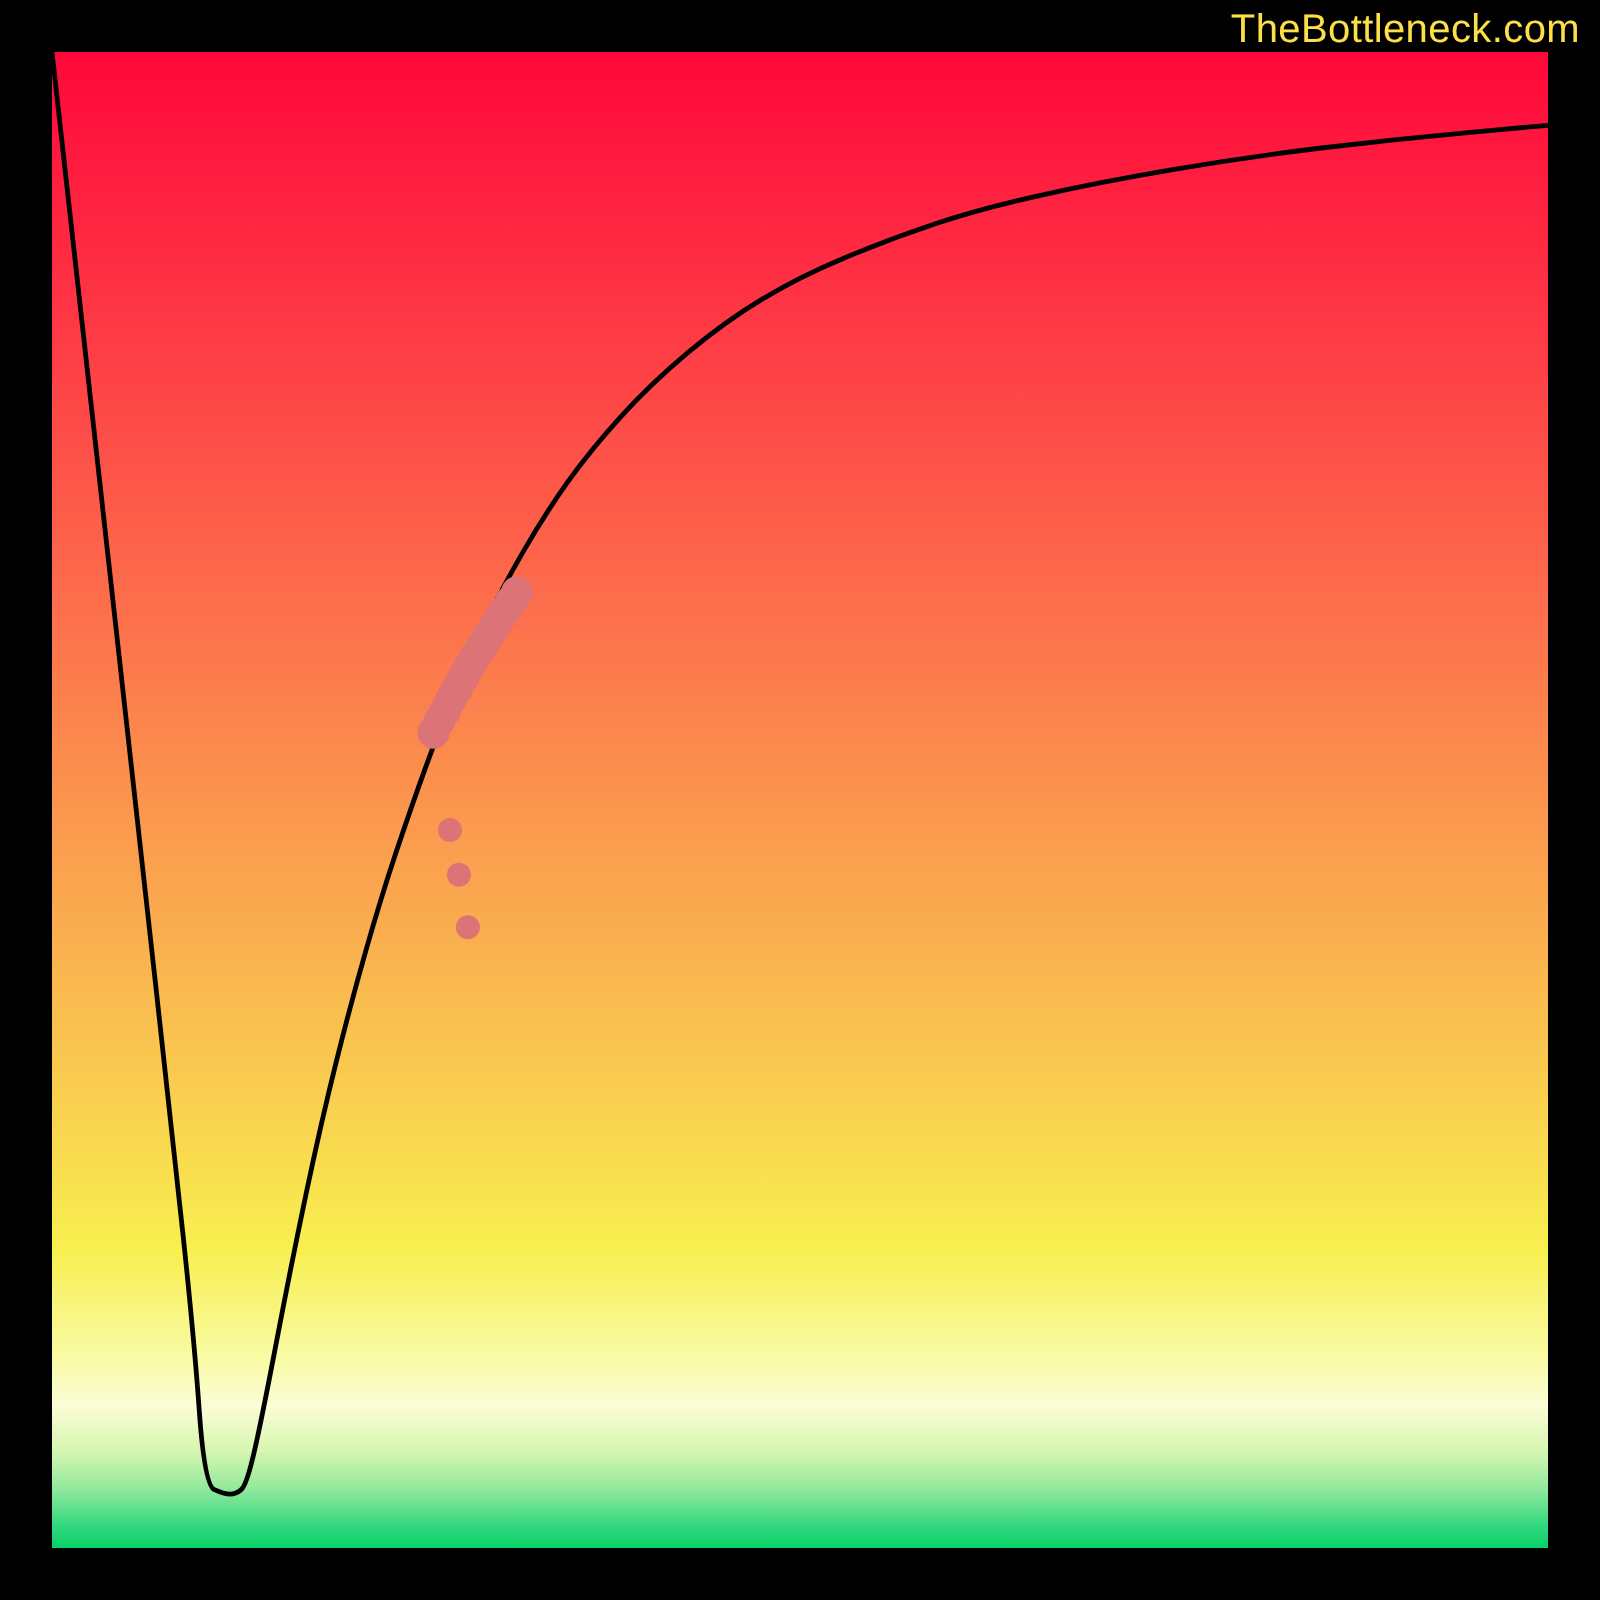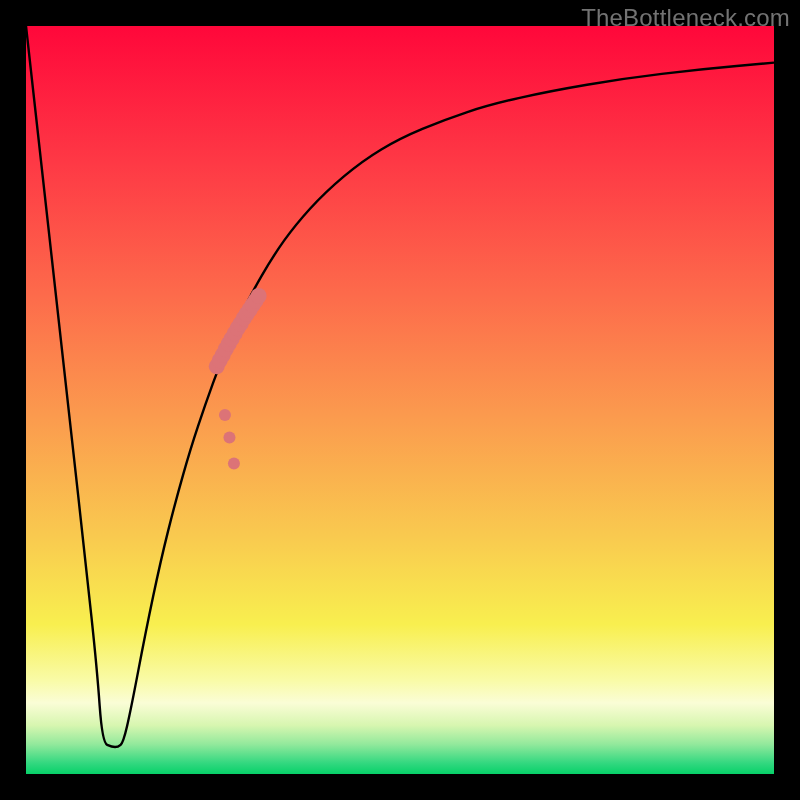--- a/index.html
+++ b/index.html
@@ -24,22 +24,22 @@
     height: 748px;
     overflow: hidden;
   }
   .plot-area svg {
     display: block;
   }
   .watermark {
     position: absolute;
     top: 4px;
     right: 10px;
-    color: #737373;
-    font-size: 24px;
+    color: #fde047;
+    font-size: 20px;
     font-weight: 500;
     letter-spacing: 0.2px;
     user-select: none;
   }
 </style>
 </head>
 <body>
 
 <div class="frame">
   <div class="plot-area">

